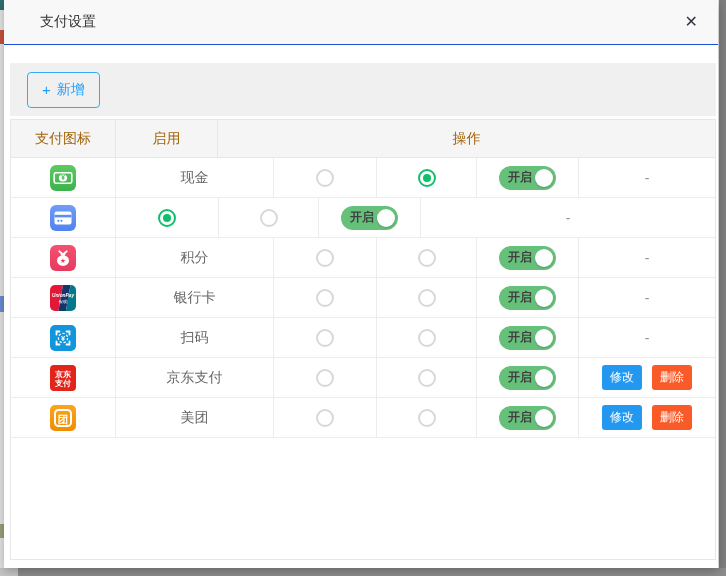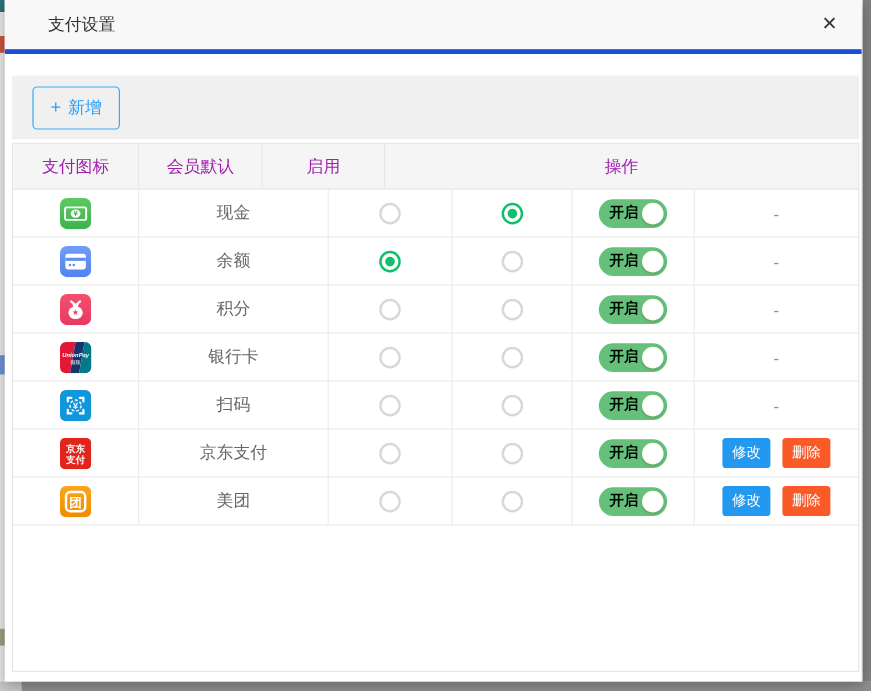--- a/index.html
+++ b/index.html
@@ -19,21 +19,21 @@
   .v-scrollbar{position:absolute;right:0;top:0;width:7px;height:576px;background:#7f7f7f;}
   .h-scrollbar-track{position:absolute;left:0;bottom:0;width:726px;height:8px;background:#c6c6c6;}
   .h-scrollbar-thumb{position:absolute;left:18px;top:0;height:8px;width:708px;background:#8d8d8d;}
 
   
   .modal{
     position:absolute;left:4px;top:0;width:714px;height:568px;background:#fff;
     box-shadow:0 3px 10px rgba(0,0,0,.28);
   }
   .modal-header{
-    height:45px;background:#f8f8f8;border-bottom:4px solid #1d4ed8;
+    height:45px;background:#f8f8f8;border-bottom:1px solid #1d4ed8;
     display:flex;align-items:center;padding:0 18px 0 36px;box-sizing:border-box;
   }
   .modal-title{font-size:14px;color:#303133;}
   .modal-close{margin-left:auto;font-size:16px;color:#34343e;cursor:pointer;line-height:1;padding:2px;}
 
   .modal-body{position:absolute;left:6px;top:63px;width:706px;}
 
   
   .toolbar{height:53px;background:#f0f0f0;display:flex;align-items:center;padding-left:17px;box-sizing:border-box;margin-bottom:3px;}
   .add-btn{
@@ -42,42 +42,42 @@
     font-size:14px;padding:8px 14px;border-radius:4px;cursor:pointer;
     font-family:inherit;
   }
   .add-btn .plus{font-size:15px;line-height:1;}
 
   
   .table{border:1px solid #e7e7e7;height:441px;box-sizing:border-box;background:#fff;}
   .thead{display:flex;height:37px;background:#f5f5f5;border-bottom:1px solid #e7e7e7;}
   .th{
     display:flex;align-items:center;justify-content:center;
-    font-size:14px;color:#a21caf;border-right:1px solid #e7e7e7;box-sizing:border-box;height:100%;
+    font-size:14px;color:#a16207;border-right:1px solid #e7e7e7;box-sizing:border-box;height:100%;
   }
   .tr{display:flex;height:39px;border-bottom:1px solid #ececec;justify-content:center;}
   .td{
     display:flex;align-items:center;justify-content:center;
     font-size:14px;color:#666;border-right:1px solid #ececec;box-sizing:border-box;height:100%;
   }
   .th:last-child,.td:last-child{border-right:none;}
   .c1{width:105px;}.c2{width:158px;}.c3{width:103px;}.c4{width:100px;}.c5{width:102px;}.c6{flex:1;}
 
   
   .radio{width:14px;height:14px;border:2px solid #d8d8d8;border-radius:50%;background:#fff;
     display:flex;align-items:center;justify-content:center;cursor:pointer;}
   .radio.checked{border-color:var(--radio-green,#10bf6b);}
   .radio.checked::after{content:"";width:8px;height:8px;border-radius:50%;background:var(--radio-green,#10bf6b);}
 
   
   .toggle{
     width:57px;height:24px;border-radius:12px;background:var(--toggle-green,#65c07a);
     position:relative;display:flex;align-items:center;cursor:pointer;
   }
-  .toggle .toggle-label{color:#000000;font-size:12px;font-weight:bold;margin-left:9px;}
+  .toggle .toggle-label{color:#404040;font-size:12px;font-weight:bold;margin-left:9px;}
   .toggle .knob{
     position:absolute;right:3px;top:3px;width:18px;height:18px;border-radius:50%;
     background:#fff;box-shadow:0 1px 2px rgba(0,0,0,.2);
   }
 
   
   .actions{display:flex;gap:10px;}
   .mini-btn{border:none;color:#fff;font-size:12px;padding:5px 8px;border-radius:3px;cursor:pointer;font-family:inherit;line-height:1.2;}
   .btn-modify{background:var(--modify-blue,#2298f1);}
   .btn-delete{background:var(--delete-orange,#fa5a28);}
@@ -107,21 +107,20 @@
   <div class="modal-body">
     <div class="toolbar">
       <button class="add-btn">
         <span class="plus">+</span>
         <span>新增</span>
       </button>
     </div>
     <div class="table">
       <div class="thead" id="thead">
           <div class="th c1">支付图标</div>
-          <div class="th c3">会员默认</div>
           <div class="th c5">启用</div>
           <div class="th c6">操作</div>
         </div>
       <div id="tbody">
           <div class="tr">
             <div class="td c1">
               <span>
                 <svg class="pay-icon" viewBox="0 0 26 26">
                   <defs>
                     <linearGradient id="gc" x1="0" y1="0" x2="0" y2="1">
@@ -164,21 +163,20 @@
                     </linearGradient>
                   </defs>
                   <rect width="26" height="26" rx="6" fill="url(#gb)"></rect>
                   <rect x="4.5" y="6.5" width="17" height="13" rx="2" fill="#fff"></rect>
                   <rect x="4.5" y="9.8" width="17" height="2.6" fill="#5f8ef3"></rect>
                   <circle cx="8.3" cy="15.8" r="1.1" fill="#5f8ef3"></circle>
                   <circle cx="11.5" cy="15.8" r="1.1" fill="#5f8ef3"></circle>
                 </svg>
               </span>
             </div>
-            <div class="td c2">余额</div>
             <div class="td c3">
               <div class="radio checked"></div>
             </div>
             <div class="td c4">
               <div class="radio"></div>
             </div>
             <div class="td c5">
               <div class="toggle">
                 <span class="toggle-label">开启</span>
                 <span class="knob"></span>

